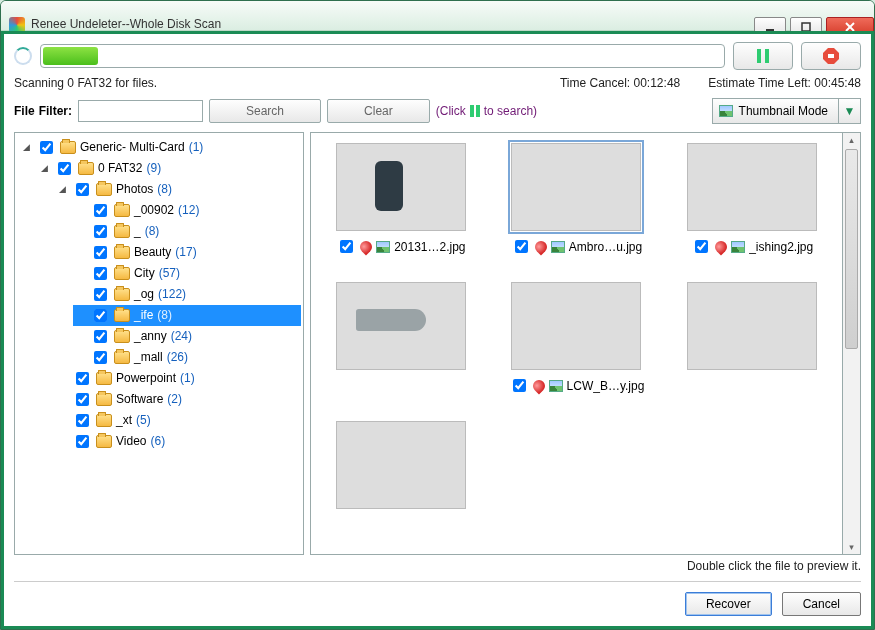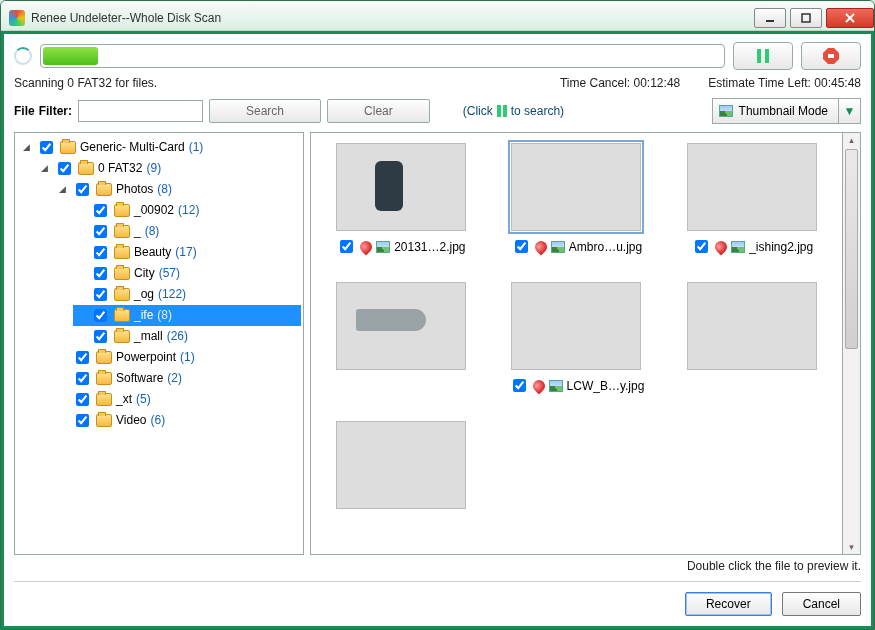--- a/index.html
+++ b/index.html
@@ -1,39 +1,39 @@
 <!DOCTYPE html>
 <html><head>
 <meta charset="utf-8">
 <style>
 * { box-sizing: border-box; font-family: "Segoe UI", Tahoma, sans-serif; font-size: 12px; }
 body { margin: 0; background: linear-gradient(#d7ebe0, #a8d5bb); width: 875px; height: 630px; overflow: hidden; }
 .window { width: 875px; height: 630px; background: #fff; border: 1px solid #2f6f4e; border-radius: 6px 6px 0 0; overflow: hidden; display: flex; flex-direction: column; }
-.titlebar { height: 30px; background: linear-gradient(#f7fbf8, #dbeee2); display: flex; align-items: center; padding: 4px 0 0 8px; border-bottom: 1px solid #bcd8c6; }
+.titlebar { height: 30px; background: linear-gradient(#f7fbf8, #dbeee2); display: flex; align-items: flex-start; padding: 16px 0 0 8px; border-bottom: 1px solid #bcd8c6; }
 .titlebar .app-icon { width: 16px; height: 16px; margin-right: 6px; background: conic-gradient(#e74c3c, #f1c40f, #2ecc71, #3498db, #e74c3c); border-radius: 3px; }
 .titlebar .title { flex: 1; color: #333; }
 .titlebar .tb-btn { width: 32px; height: 20px; margin-left: 4px; border: 1px solid #888; border-radius: 2px; display: flex; align-items: center; justify-content: center; background: linear-gradient(#fefefe,#e4e4e4); cursor: pointer; }
 .titlebar .tb-btn.close { width: 48px; background: linear-gradient(#ef6b5a,#d43a28); color: #fff; border-color: #a22; }
 .titlebar .tb-btn svg { width: 10px; height: 10px; }
 .chrome-body { flex: 1; background: #fff; border: 3px solid #1b8b55; margin: 0; display: flex; flex-direction: column; padding: 8px 10px 10px 10px; }
 
 .progress-row { display: flex; align-items: center; gap: 8px; }
 .spinner { width: 18px; height: 18px; border: 2px solid #cde; border-top-color: #3a9; border-radius: 50%; }
 .pbar-wrap { flex: 1; height: 24px; border: 1px solid #9aa; border-radius: 4px; display: flex; align-items: center; position: relative; background: #fff; }
 .pbar-fill { position: absolute; left: 2px; top: 2px; bottom: 2px; width: 55px; background: linear-gradient(#8de243,#4bbf1c); border-radius: 3px; }
 .pbar-text { width: 100%; text-align: center; font-weight: bold; z-index: 1; }
 .ctrl-btn { width: 60px; height: 28px; border: 1px solid #9aa; border-radius: 4px; background: linear-gradient(#fefefe,#e8e8e8); display: flex; align-items: center; justify-content: center; cursor: pointer; }
 .status-row { display: flex; margin-top: 6px; font-size: 12px; color: #222; }
 .status-row .spacer { flex: 1; }
 .status-row span { white-space: nowrap; }
 .filter-row { display: flex; align-items: center; gap: 6px; margin-top: 8px; }
 .filter-row label { display: flex; gap: 4px; }
 .filter-row input[type=text] { width: 125px; height: 22px; border: 1px solid #9aa; padding: 0 4px; }
 .btn { height: 24px; padding: 0 36px; border: 1px solid #9aa; border-radius: 2px; background: linear-gradient(#fefefe,#e8e8e8); cursor: pointer; color: #666; }
-.hint { color: #0c4a6e; display: flex; align-items: center; gap: 2px; margin-left: 27px; }
+.hint { color: #701a75; display: flex; align-items: center; gap: 2px; }
 .pause-mini { display:inline-block; width:10px; height:12px; background: linear-gradient(90deg,#2ecc71 0 40%, transparent 40% 60%, #2ecc71 60%); margin: 0 2px; }
 .thumb-mode { margin-left: auto; height: 26px; border: 1px solid #9aa; background: linear-gradient(#fefefe,#e8e8e8); display: flex; align-items: center; padding: 0 6px; gap: 6px; cursor: pointer; }
 .thumb-mode .arrow { width: 22px; align-self: stretch; display:flex; align-items:center; justify-content:center; border-left:1px solid #9aa; margin: -0px -6px -0px 4px; background: linear-gradient(#fefefe,#e8e8e8); color:#1b8b55; }
 
 .main { flex: 1; display: flex; gap: 6px; margin-top: 8px; min-height: 0; }
 .tree { width: 290px; border: 1px solid #9aa; overflow: auto; padding: 4px 2px; }
 .tree ul { list-style: none; margin: 0; padding-left: 18px; }
 .tree > ul { padding-left: 2px; }
 .tree li { white-space: nowrap; line-height: 21px; }
 .node { display: flex; align-items: center; gap: 4px; padding: 0 2px; cursor: pointer; }
@@ -233,20 +233,29 @@
                             <span class="folder-icon"></span>
                             <span>_ife </span>
                             <span class="count">(8)</span>
                           </div>
                         </li>
                         <li>
                           <div class="node">
                             <span class="exp"></span>
                             <input type="checkbox" class="chk" checked="" style="">
                             <span class="folder-icon"></span>
+                            <span>_anny </span>
+                            <span class="count">(24)</span>
+                          </div>
+                        </li>
+                        <li>
+                          <div class="node">
+                            <span class="exp"></span>
+                            <input type="checkbox" class="chk" checked="" style="">
+                            <span class="folder-icon"></span>
                             <span>_mall </span>
                             <span class="count">(26)</span>
                           </div>
                         </li>
                       </ul>
                     </li>
                     <li>
                       <div class="node">
                         <span class="exp"></span>
                         <input type="checkbox" class="chk" checked="" style="">

